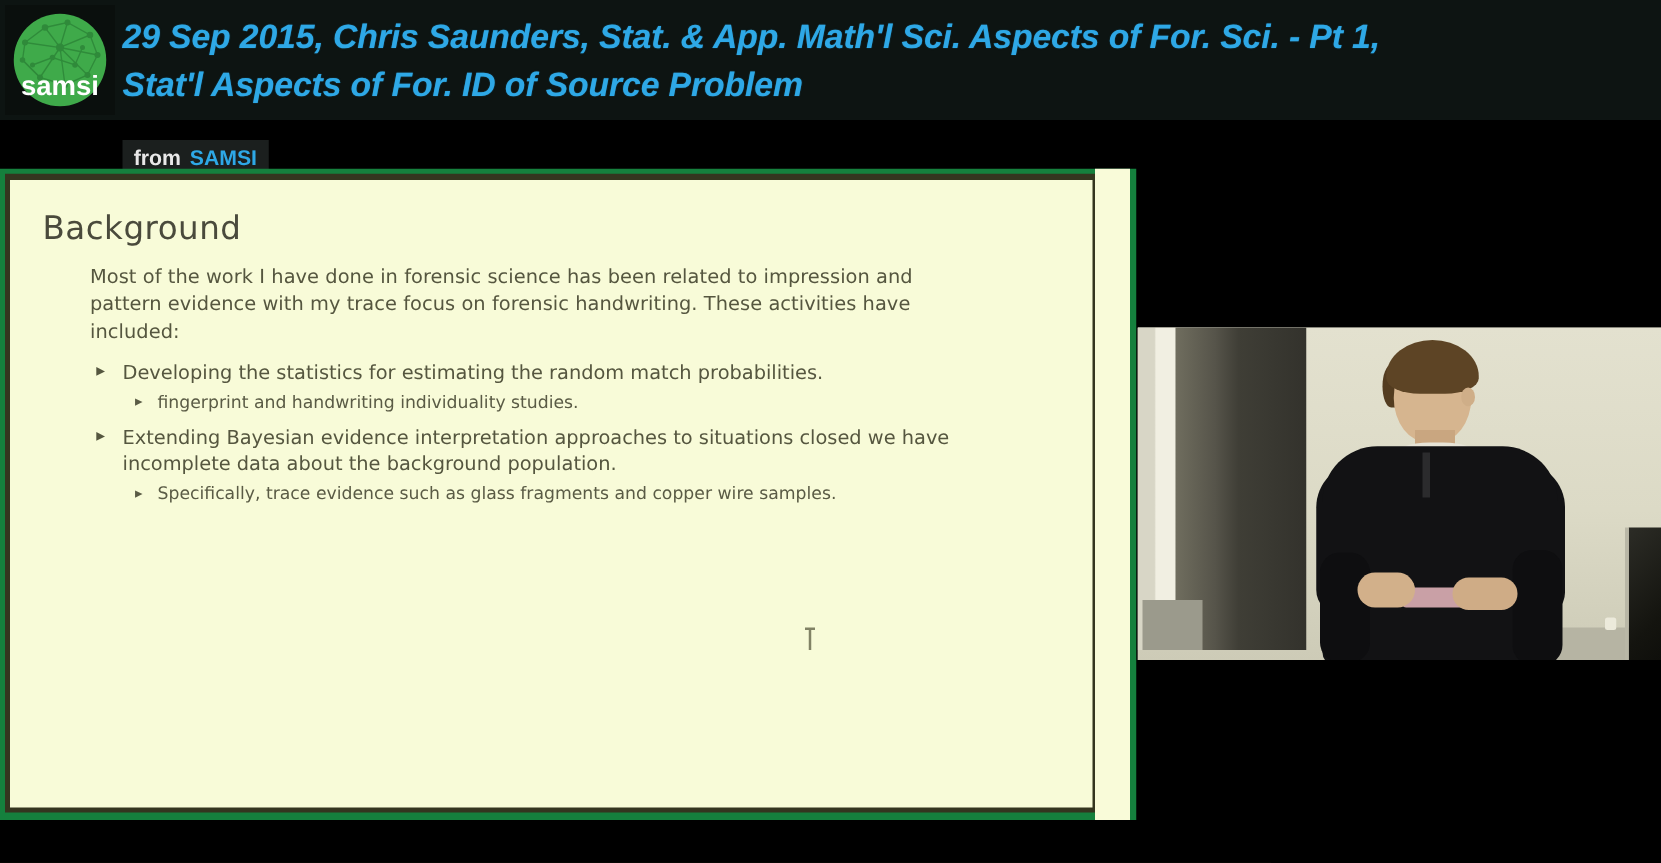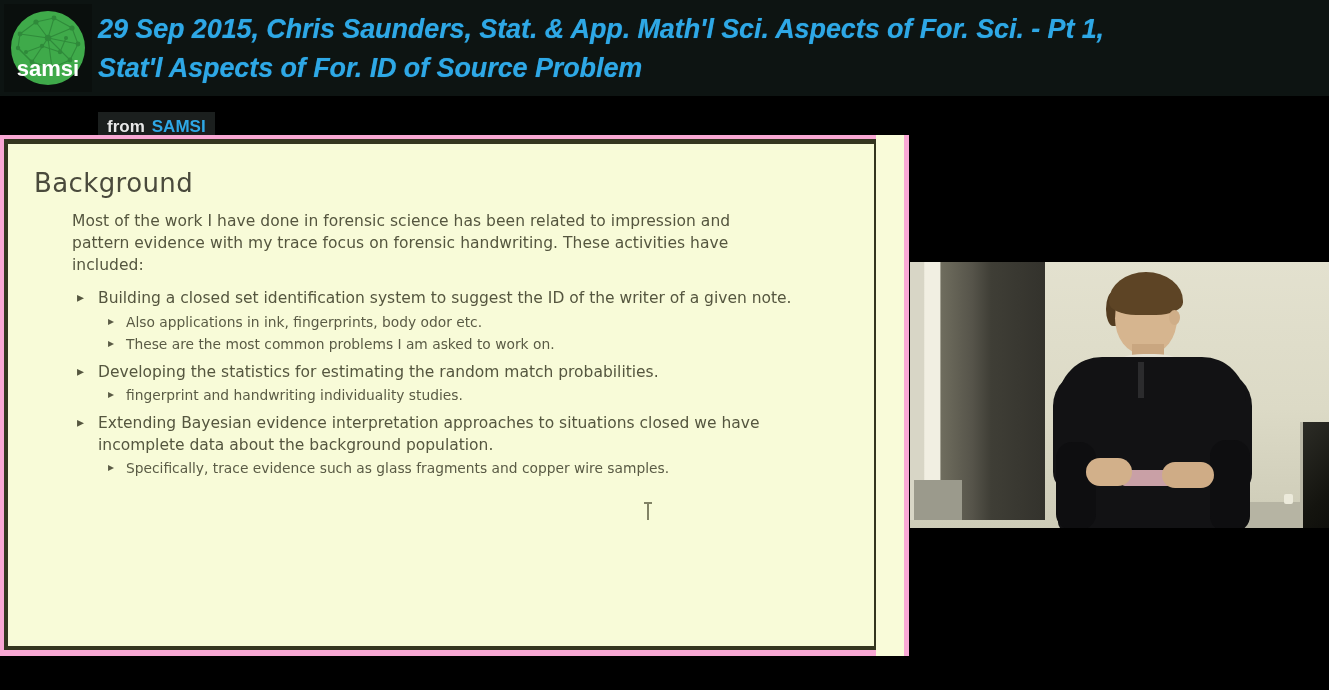--- a/index.html
+++ b/index.html
@@ -18,21 +18,21 @@
          text-shadow:0 0 1px rgba(46,168,230,.55);}
   .title-line{display:block;white-space:nowrap;font-style:italic;}
 
   .from-badge{position:absolute;left:98px;top:94px;height:30px;background:#1b1f1e;
               display:inline-flex;align-items:center;padding:0 9px;margin-top:18px;}
   .from-word{color:#e8e8e8;font-size:17px;font-weight:bold;font-family:"Liberation Sans",sans-serif;}
   .from-link{color:#2ea8e6;font-size:17px;font-weight:bold;margin-left:7px;
              font-family:"Liberation Sans",sans-serif;}
 
   
-  .slide-outer{position:absolute;left:0px;top:135px;width:909px;height:521px;background:#f9a8d4;}
+  .slide-outer{position:absolute;left:0px;top:135px;width:909px;height:521px;background:#15803d;}
   .slide-edge{position:absolute;left:4px;top:4px;width:898px;height:511px;background:#34351f;}
   .slide{position:absolute;left:8px;top:9px;width:866px;height:502px;background:#f8fbd8;
          overflow:hidden;}
   .slide-right-strip{position:absolute;left:876px;top:0px;width:28px;height:521px;background:#f9fbd9;}
 
   .slide-title{position:absolute;left:26px;top:24px;color:#4a4a3c;font-size:26px;
                font-weight:400;letter-spacing:.4px;
                font-family:"DejaVu Sans",sans-serif;}
 
   .slide-body{position:absolute;left:64px;top:66px;width:790px;color:#4f5040;
@@ -160,27 +160,20 @@
     <div class="slide-right-strip"></div>
 
     <div class="slide">
       <div class="slide-title">Background</div>
 
       <div class="slide-body">
         <div class="para">Most of the work I have done in forensic science has been related to impression and pattern evidence with my trace focus on forensic handwriting.  These activities have included:</div>
 
         <ul class="lvl1">
 
-          <li>
-            <span class="txt">Building a closed set identification system to suggest the ID of the writer of a given note.</span>
-            <ul class="lvl2">
-              <li>Also applications in ink, fingerprints, body odor etc.</li>
-              <li>These are the most common problems I am asked to work on.</li>
-            </ul>
-          </li>
 
           <li>
             <span class="txt">Developing the statistics for estimating the random match probabilities.</span>
             <ul class="lvl2">
               <li>fingerprint and handwriting individuality studies.</li>
             </ul>
           </li>
 
 
           <li>

